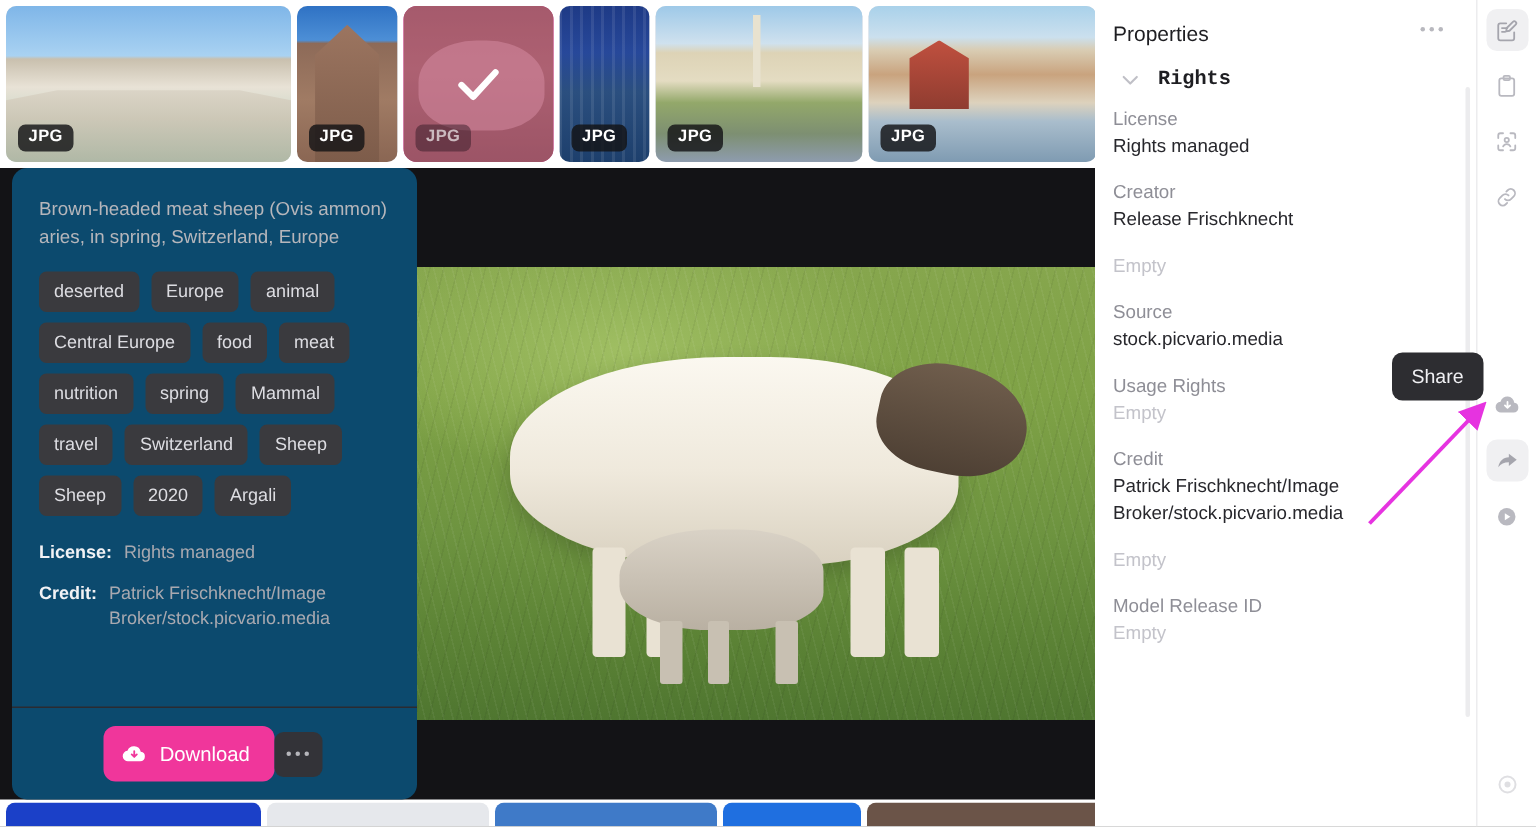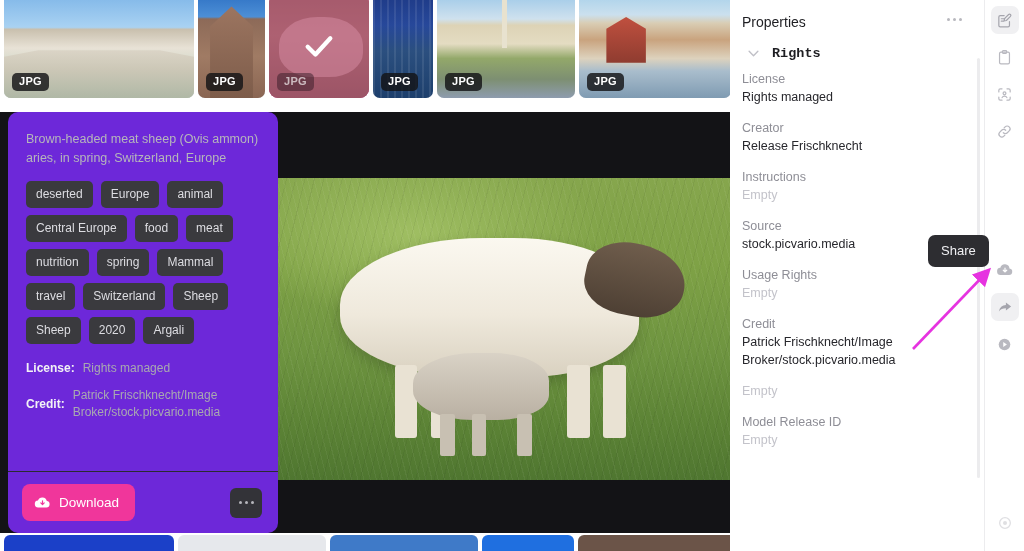--- a/index.html
+++ b/index.html
@@ -18,21 +18,20 @@
 
   
   .thumb-strip {
     position: absolute;
     left: 0; top: 0;
     width: 730px; height: 92px;
     display: flex;
     gap: 4px;
     padding: 4px 0 4px 4px;
     background: #ffffff;
-    align-items: center;
   }
   .thumb {
     position: relative;
     height: 104px;
     border-radius: 7px;
     overflow: hidden;
     flex: 0 0 auto;
     background: #cfd6e0;
   }
   .thumb .badge {
@@ -122,21 +121,21 @@
     content:""; position:absolute; left:18%; top:22%; width:26%; height:44%;
     background: linear-gradient(#c0503f,#8f3c30);
     clip-path: polygon(50% 0,100% 26%,100% 100%,0 100%,0 26%);
   }
 
   
   .info-panel {
     position: absolute;
     left: 8px; top: 112px;
     width: 270px; height: 421px;
-    background: #6d28d9;
+    background: #0c4a6e;
     border-radius: 10px;
     display: flex;
     flex-direction: column;
     overflow: hidden;
     z-index: 4;
   }
   .info-scroll {
     flex: 1 1 auto;
     padding: 18px 16px 4px 18px;
     overflow: hidden;
@@ -161,32 +160,31 @@
     padding: 7px 10px 8px;
     border-radius: 5px;
     white-space: nowrap;
   }
   .meta-row {
     display: flex;
     gap: 8px;
     margin-bottom: 10px;
     font-size: 12px;
     line-height: 17px;
-    align-items: center;
   }
   .meta-key { color: #f2f2f5; font-weight: 700; white-space: nowrap; }
   .meta-val { color: #a9a9b0; }
   .meta-row.credit .meta-val { max-width: 170px; }
   .info-footer {
     flex: 0 0 auto;
     height: 62px;
     border-top: 1px solid #2b2b31;
     display: flex;
     align-items: center;
-    justify-content: space-between;
+    justify-content: center;
     padding: 0 16px 0 14px;
     margin-top: 18px;
   }
   .btn-download {
     display: inline-flex;
     align-items: center;
     gap: 8px;
     background: #f0369b;
     color: #ffffff;
     border: none;
@@ -486,21 +484,20 @@
     <div id="fieldList">
         <div class="field">
           <div class="field-label">License</div>
           <div class="field-value">Rights managed</div>
         </div>
         <div class="field">
           <div class="field-label">Creator</div>
           <div class="field-value">Release Frischknecht</div>
         </div>
         <div class="field">
-          <div class="field-label">Instructions</div>
           <div class="field-value empty">Empty</div>
         </div>
         <div class="field">
           <div class="field-label">Source</div>
           <div class="field-value">stock.picvario.media</div>
         </div>
         <div class="field">
           <div class="field-label">Usage Rights</div>
           <div class="field-value empty">Empty</div>
         </div>

